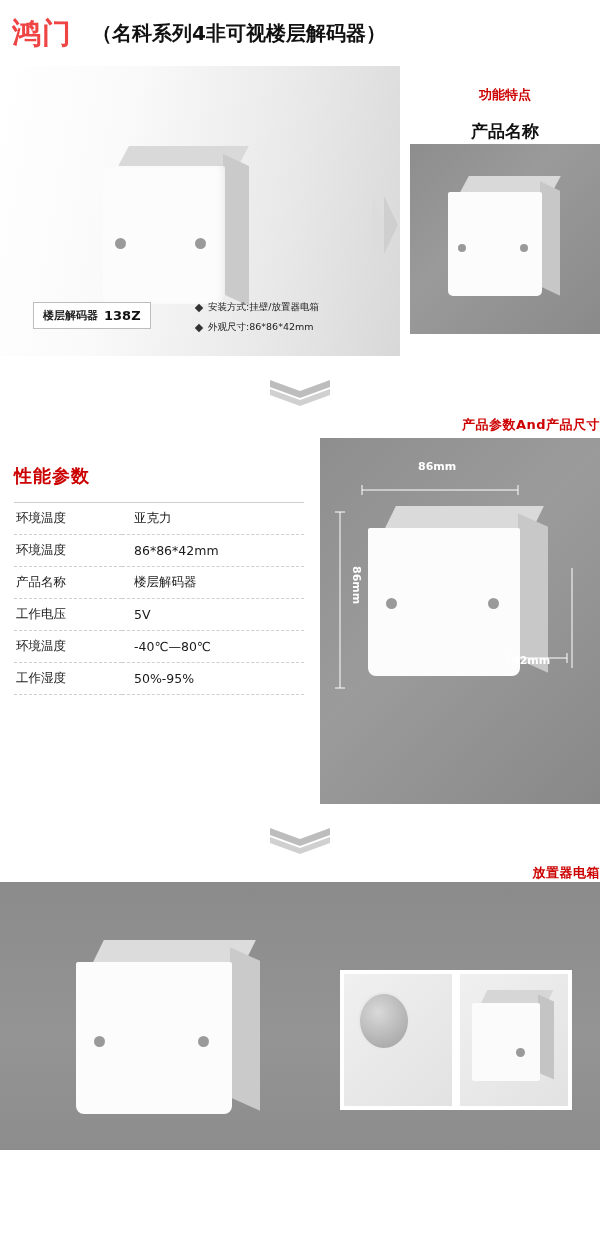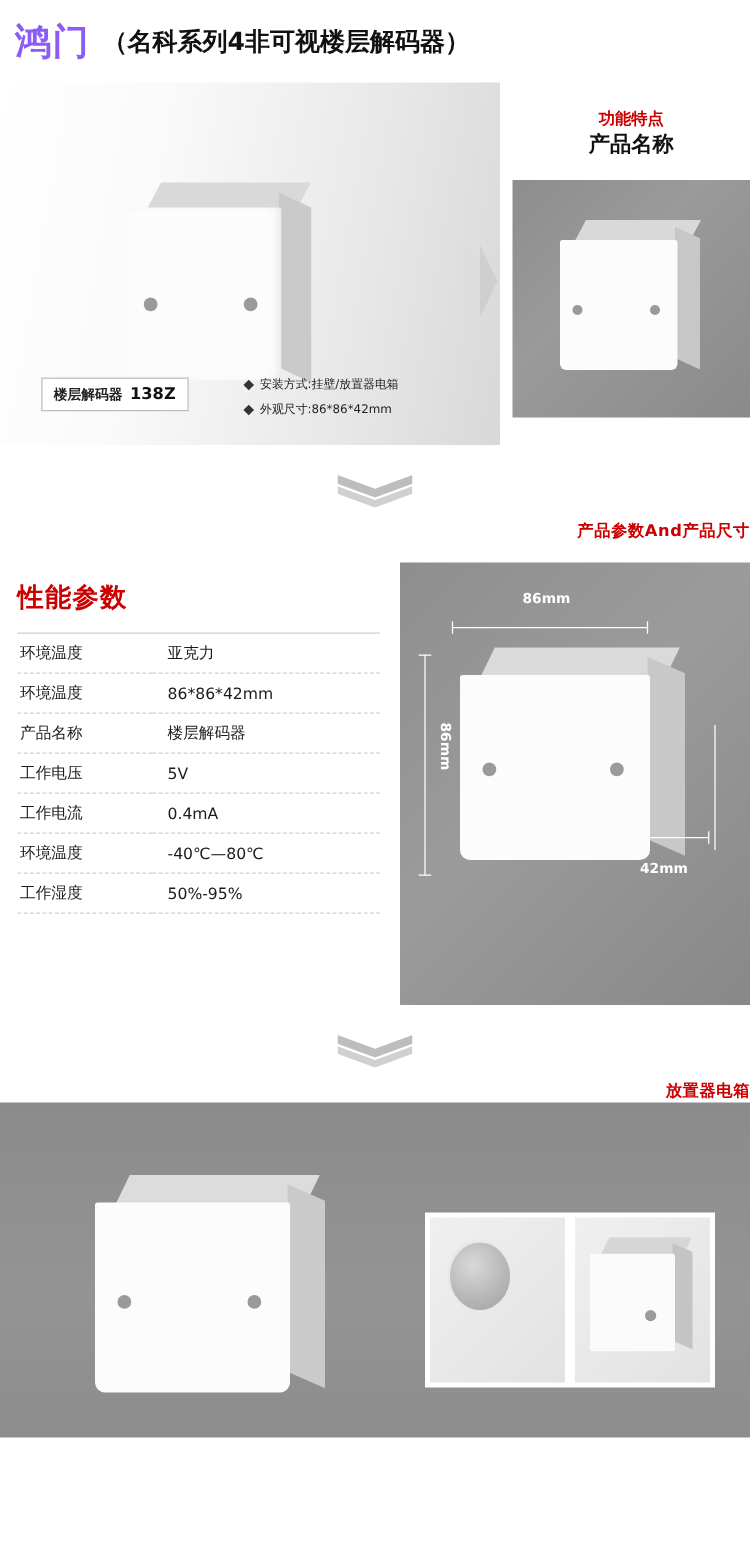--- a/index.html
+++ b/index.html
@@ -16,30 +16,30 @@
   .header {
     height: 66px;
     display: flex;
     align-items: center;
     padding-left: 12px;
     background: #ffffff;
   }
   .brand {
     font-size: 29px;
     font-weight: bold;
-    color: #8b5cf6;
+    color: #ef4444;
     letter-spacing: 1px;
     line-height: 1;
   }
   .brand-title {
     font-size: 20px;
     font-weight: bold;
     color: #111;
     letter-spacing: 0px;
-    margin-left: 10px;
+    margin-left: 20px;
   }
 
   
   .hero {
     position: relative;
     height: 290px;
     display: flex;
   }
   .hero-left {
     position: relative;
@@ -56,20 +56,21 @@
     position: absolute;
     left: 10px;
     top: 20px;
     width: 190px;
     text-align: center;
   }
   .feature-title {
     color: #cc0000;
     font-size: 13px;
     font-weight: bold;
+    margin-bottom: 16px;
   }
   .feature-sub {
     color: #111;
     font-size: 17px;
     font-weight: bold;
   }
   .right-photo {
     position: absolute;
     left: 10px;
     top: 78px;
@@ -170,21 +171,21 @@
     position: relative;
     height: 370px;
     display: flex;
   }
   .params-left {
     width: 320px;
     padding: 30px 0 0 14px;
   }
   .params-title {
     color: #cc0000;
-    font-size: 21px;
+    font-size: 18px;
     font-weight: bold;
     margin-bottom: 14px;
     letter-spacing: 1px;
   }
   table.ptable {
     border-collapse: collapse;
     width: 290px;
   }
   table.ptable td {
     font-size: 12.5px;
@@ -193,21 +194,21 @@
     border-bottom: 1px dashed #cfcfcf;
   }
   table.ptable tr:first-child td { border-top: 1px solid #cfcfcf; }
   table.ptable td.k { width: 108px; }
   table.ptable td.v { padding-left: 12px; }
 
   .params-right {
     position: relative;
     width: 280px;
     background: linear-gradient(135deg, #8e8e8e 0%, #9b9b9b 45%, #888 100%);
-    margin-top: 16px;
+    margin-top: 4px;
   }
   .dim-label {
     position: absolute;
     font-size: 11px;
     color: #ffffff;
     font-weight: bold;
   }
   .dim-label.vert {
     writing-mode: vertical-rl;
     text-orientation: mixed;
@@ -335,24 +336,20 @@
       </tr>
       <tr>
         <td class="k">产品名称</td>
         <td class="v">楼层解码器</td>
       </tr>
       <tr>
         <td class="k">工作电压</td>
         <td class="v">5V</td>
       </tr>
       <tr>
-        <td class="k">工作电流</td>
-        <td class="v">0.4mA</td>
-      </tr>
-      <tr>
         <td class="k">环境温度</td>
         <td class="v">-40℃—80℃</td>
       </tr>
       <tr>
         <td class="k">工作湿度</td>
         <td class="v">50%-95%</td>
       </tr>
     </tbody>
       </table>
   </div>
@@ -379,21 +376,21 @@
       <div class="dev-face" style="left:8px; top:22px; width:152px; height:148px; background:#fcfcfc; border-radius:2px 2px 8px 8px;"></div>
       <div class="dot" style="left:26px; top:92px; width:11px; height:11px;"></div>
       <div class="dot" style="left:128px; top:92px; width:11px; height:11px;"></div>
     </div>
 
     <svg style="position:absolute; left:185px; top:214px;" width="64" height="12" viewBox="0 0 64 12">
       <line x1="2" y1="6" x2="62" y2="6" stroke="#ffffff" stroke-width="1"></line>
       <line x1="2" y1="1" x2="2" y2="11" stroke="#ffffff" stroke-width="1"></line>
       <line x1="62" y1="1" x2="62" y2="11" stroke="#ffffff" stroke-width="1"></line>
     </svg>
-    <div class="dim-label" style="left:192px; top:238px;">42mm</div>
+    <div class="dim-label" style="left:192px; top:216px;">42mm</div>
     <svg style="position:absolute; left:246px; top:130px;" width="12" height="100" viewBox="0 0 12 100">
       <line x1="6" y1="0" x2="6" y2="100" stroke="#ffffff" stroke-width="1"></line>
     </svg>
   </div>
 </div>
 
 <div class="divider">
   <svg class="chev" width="60" height="26" viewBox="0 0 60 26">
     <polygon points="0,0 30,11 60,0 60,7 30,18 0,7" fill="#bdbdbd"></polygon>
     <polygon points="0,9 30,20 60,9 60,15 30,26 0,15" fill="#d0d0d0"></polygon>

